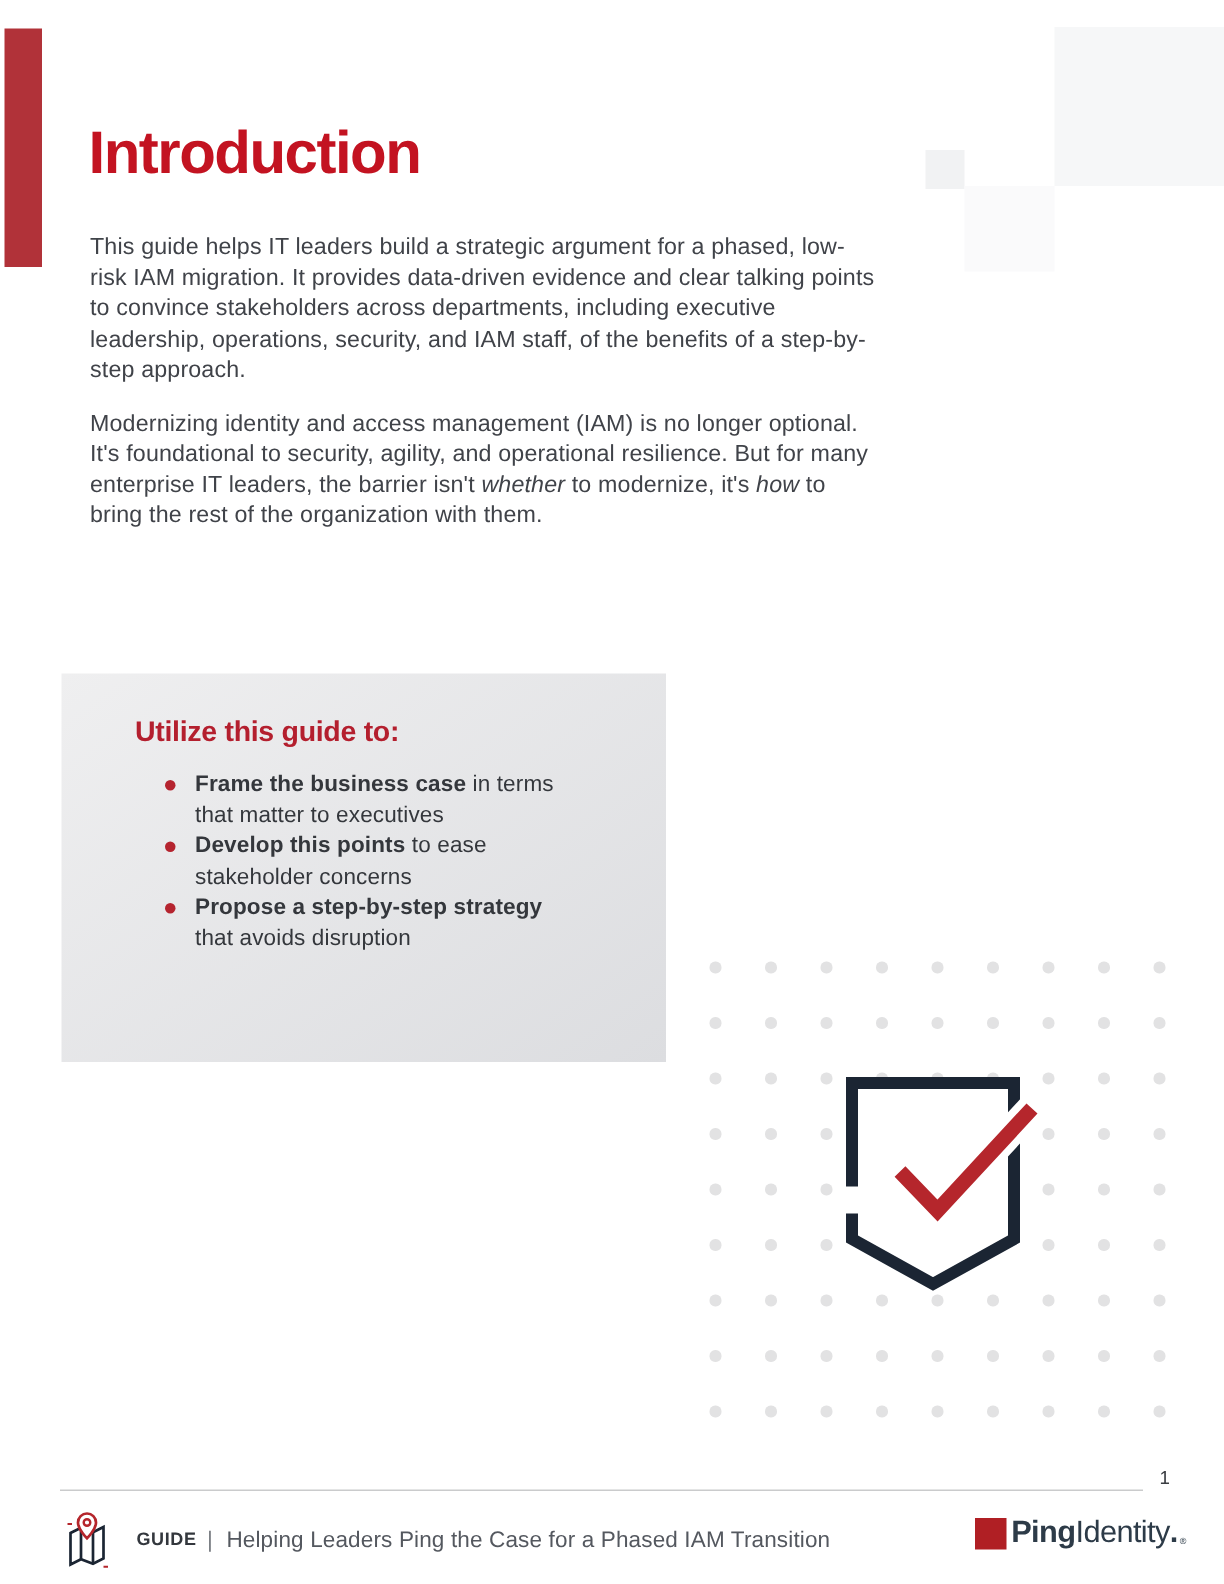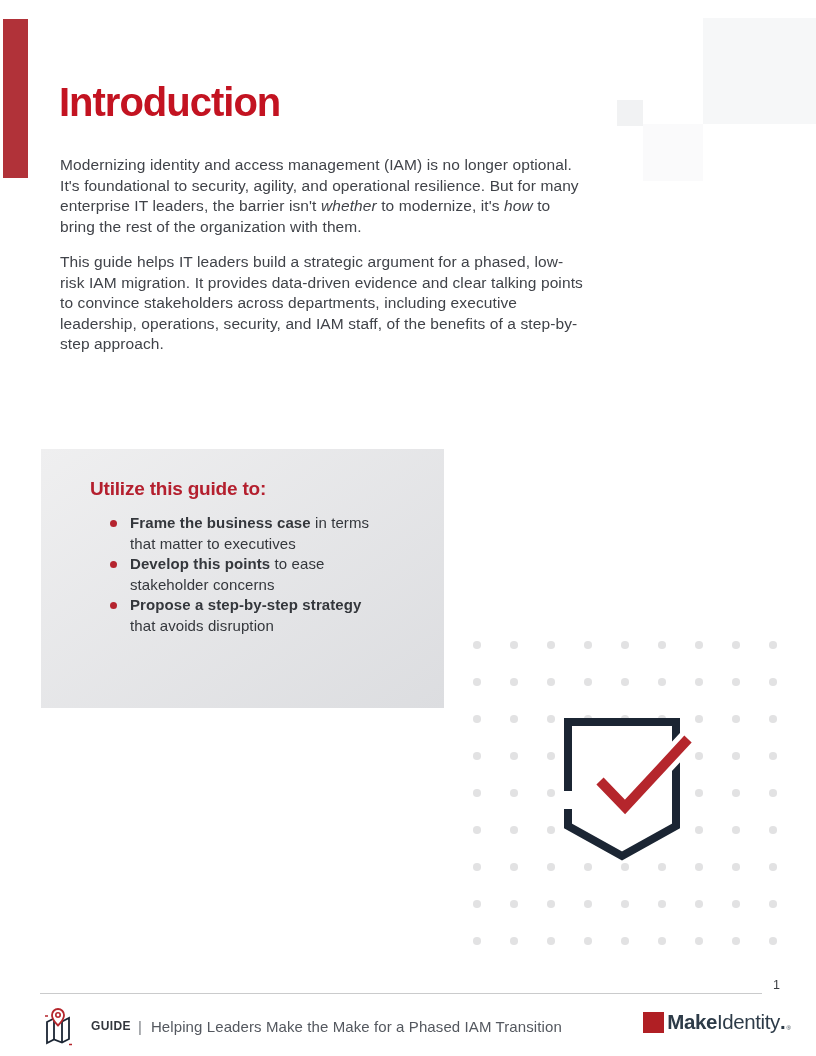--- a/index.html
+++ b/index.html
@@ -78,22 +78,22 @@
 
   <div class="sq sq-large"></div>
   <div class="sq sq-small"></div>
   <div class="sq sq-medium"></div>
 
   <div class="red-bar"></div>
 
   <h1 class="title">Introduction</h1>
 
   <div class="body-copy" id="paras">
+      <p><span>This guide helps IT leaders build a strategic argument for a phased, low-risk IAM migration. It provides data-driven evidence and clear talking points to convince stakeholders across departments, including executive leadership, operations, security, and IAM staff, of the benefits of a step-by-step approach.</span></p>
       <p><span>Modernizing identity and access management (IAM) is no longer optional. It's foundational to security, agility, and operational resilience. But for many enterprise IT leaders, the barrier isn't </span><i>whether</i><span> to modernize, it's </span><i>how</i><span> to bring the rest of the organization with them.</span></p>
-      <p><span>This guide helps IT leaders build a strategic argument for a phased, low-risk IAM migration. It provides data-driven evidence and clear talking points to convince stakeholders across departments, including executive leadership, operations, security, and IAM staff, of the benefits of a step-by-step approach.</span></p>
     </div>
 
   <section class="guide-box">
     <h2>Utilize this guide to:</h2>
     <ul id="guide-list">
         <li><b>Frame the business case</b> in terms<br>that matter to executives</li>
         <li><b>Develop this points</b> to ease<br>stakeholder concerns</li>
         <li><b>Propose a step-by-step strategy</b><br>that avoids disruption</li>
       </ul>
   </section>
@@ -197,24 +197,24 @@
       <svg width="31" height="40" viewBox="0 0 31 40">
         <path d="M4,16 L11,12.5 L19,15.5 L26,12 V33 L19,36.5 L11,33.5 L4,37 Z" fill="#ffffff" stroke="#1b2533" stroke-width="1.8" stroke-linejoin="miter"></path>
         <path d="M11,12.5 V33.5 M19,15.5 V36.5" fill="none" stroke="#1b2533" stroke-width="1.8"></path>
         <path d="M15,3 a6,6 0 0 1 6,6 c0,4.6 -6,10.5 -6,10.5 s-6,-5.9 -6,-10.5 a6,6 0 0 1 6,-6 Z" fill="#ffffff" stroke="#b5262c" stroke-width="1.8"></path>
         <circle cx="15" cy="9" r="2.2" fill="none" stroke="#b5262c" stroke-width="1.6"></circle>
         <path d="M2,10 h3 M26,38.5 h3" stroke="#b5262c" stroke-width="1.4" fill="none"></path>
       </svg>
     </span>
     <span class="f-guide">GUIDE</span>
     <span class="f-sep">|</span>
-    <span class="f-title">Helping Leaders Make the Make for a Phased IAM Transition</span>
+    <span class="f-title">Helping Leaders Ping the Case for a Phased IAM Transition</span>
   </div>
 
   <div class="logo">
     <span class="logo-square"></span>
-    <span class="logo-ping">Make</span>
+    <span class="logo-ping">Ping</span>
       <span class="logo-identity">Identity</span>
       <span class="logo-period">.</span>
       <span class="logo-reg">®</span>
   </div>
 
 </div>
 
 </body></html>

